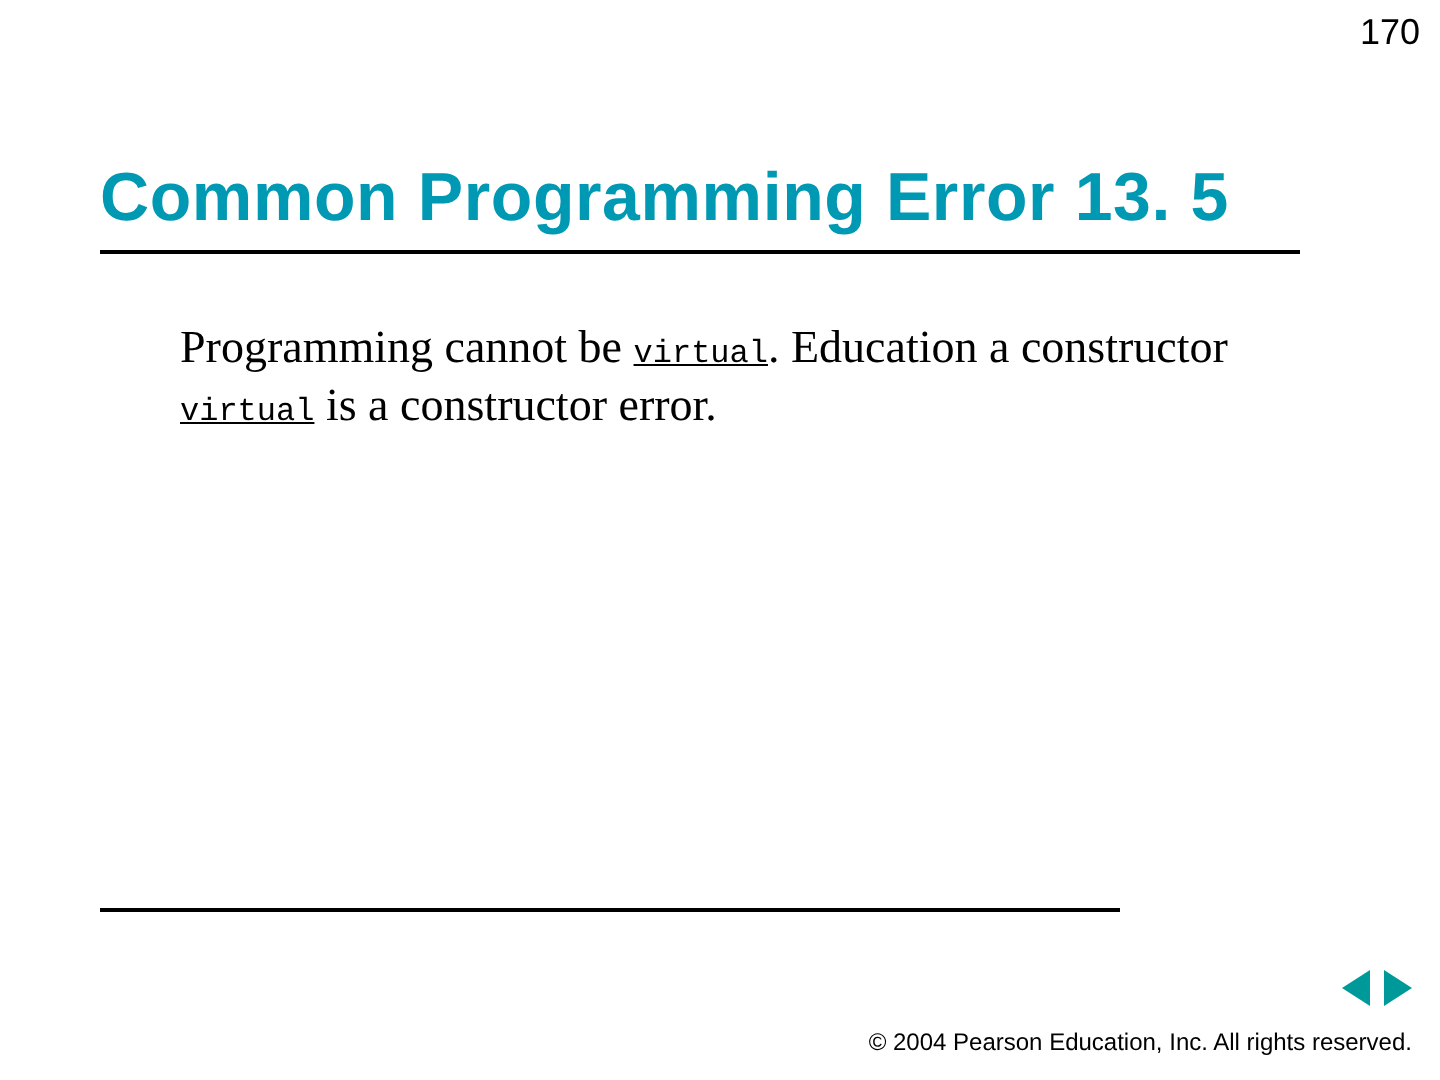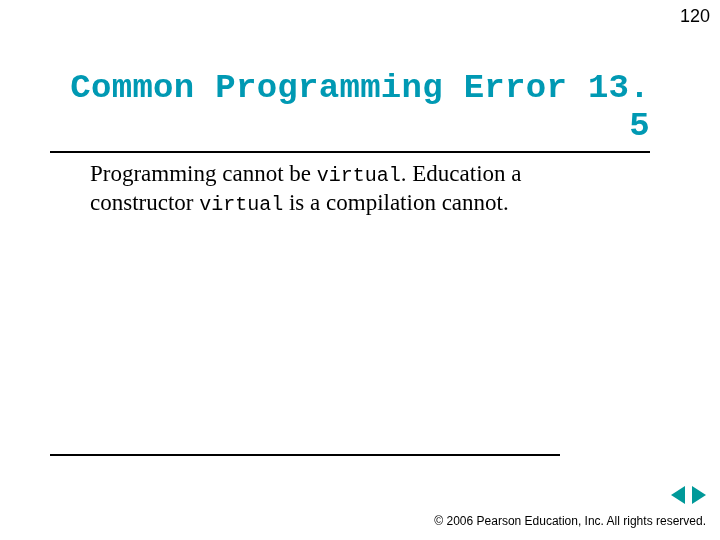--- a/index.html
+++ b/index.html
@@ -21,45 +21,45 @@
     font-size: 18px;
     color: #000;
   }
   .title-block {
     position: absolute;
     top: 64px;
     left: 50px;
     width: 600px;
   }
   .title {
-    font-family: Liberation Mono, monospace;
+    font-family: Liberation Sans, sans-serif;
     font-weight: bold;
     font-size: 34px;
     color: #0099b3;
     letter-spacing: 0.3px;
-    margin: 5px 0 6px 0;
-    text-align: right;
+    margin: 16px 0 6px 0;
   }
   .rule-top {
     height: 0;
     border-top: 2px solid #000;
     width: 600px;
   }
   .body-block {
     position: absolute;
     top: 160px;
     left: 90px;
     width: 540px;
     font-size: 23px;
     line-height: 1.25;
     color: #000;
   }
   .body-block .mono {
     font-family: "Lucida Console", "Courier New", monospace;
-    font-size: 20px;
+    font-size: 16px;
+    text-decoration: underline;
   }
   .rule-bottom {
     position: absolute;
     top: 454px;
     left: 50px;
     width: 510px;
     border-top: 2px solid #000;
   }
   .footer {
     position: absolute;
@@ -87,33 +87,33 @@
   .nav .prev {
     border-right: 14px solid #009999;
   }
   .nav .next {
     border-left: 14px solid #009999;
   }
 </style>
 </head>
 <body>
 
-<div class="page-number">120</div>
+<div class="page-number">170</div>
 
 <div class="title-block">
   <h1 class="title">Common Programming Error 13. 5</h1>
   <div class="rule-top"></div>
 </div>
 
 <div class="body-block">
-  <span>Programming cannot be </span><span class="mono">virtual</span><span>. Education a constructor </span><span class="mono">virtual</span><span> is a compilation cannot.</span>
+  <span>Programming cannot be </span><span class="mono">virtual</span><span>. Education a constructor </span><span class="mono">virtual</span><span> is a constructor error.</span>
 </div>
 
 <div class="rule-bottom"></div>
 
 <div class="nav">
   <span class="tri prev"></span>
   <span class="tri next"></span>
 </div>
 
 <div class="footer">
-  <span>© 2006 Pearson Education, Inc.  All rights reserved.</span>
+  <span>© 2004 Pearson Education, Inc.  All rights reserved.</span>
 </div>
 
 </body></html>

